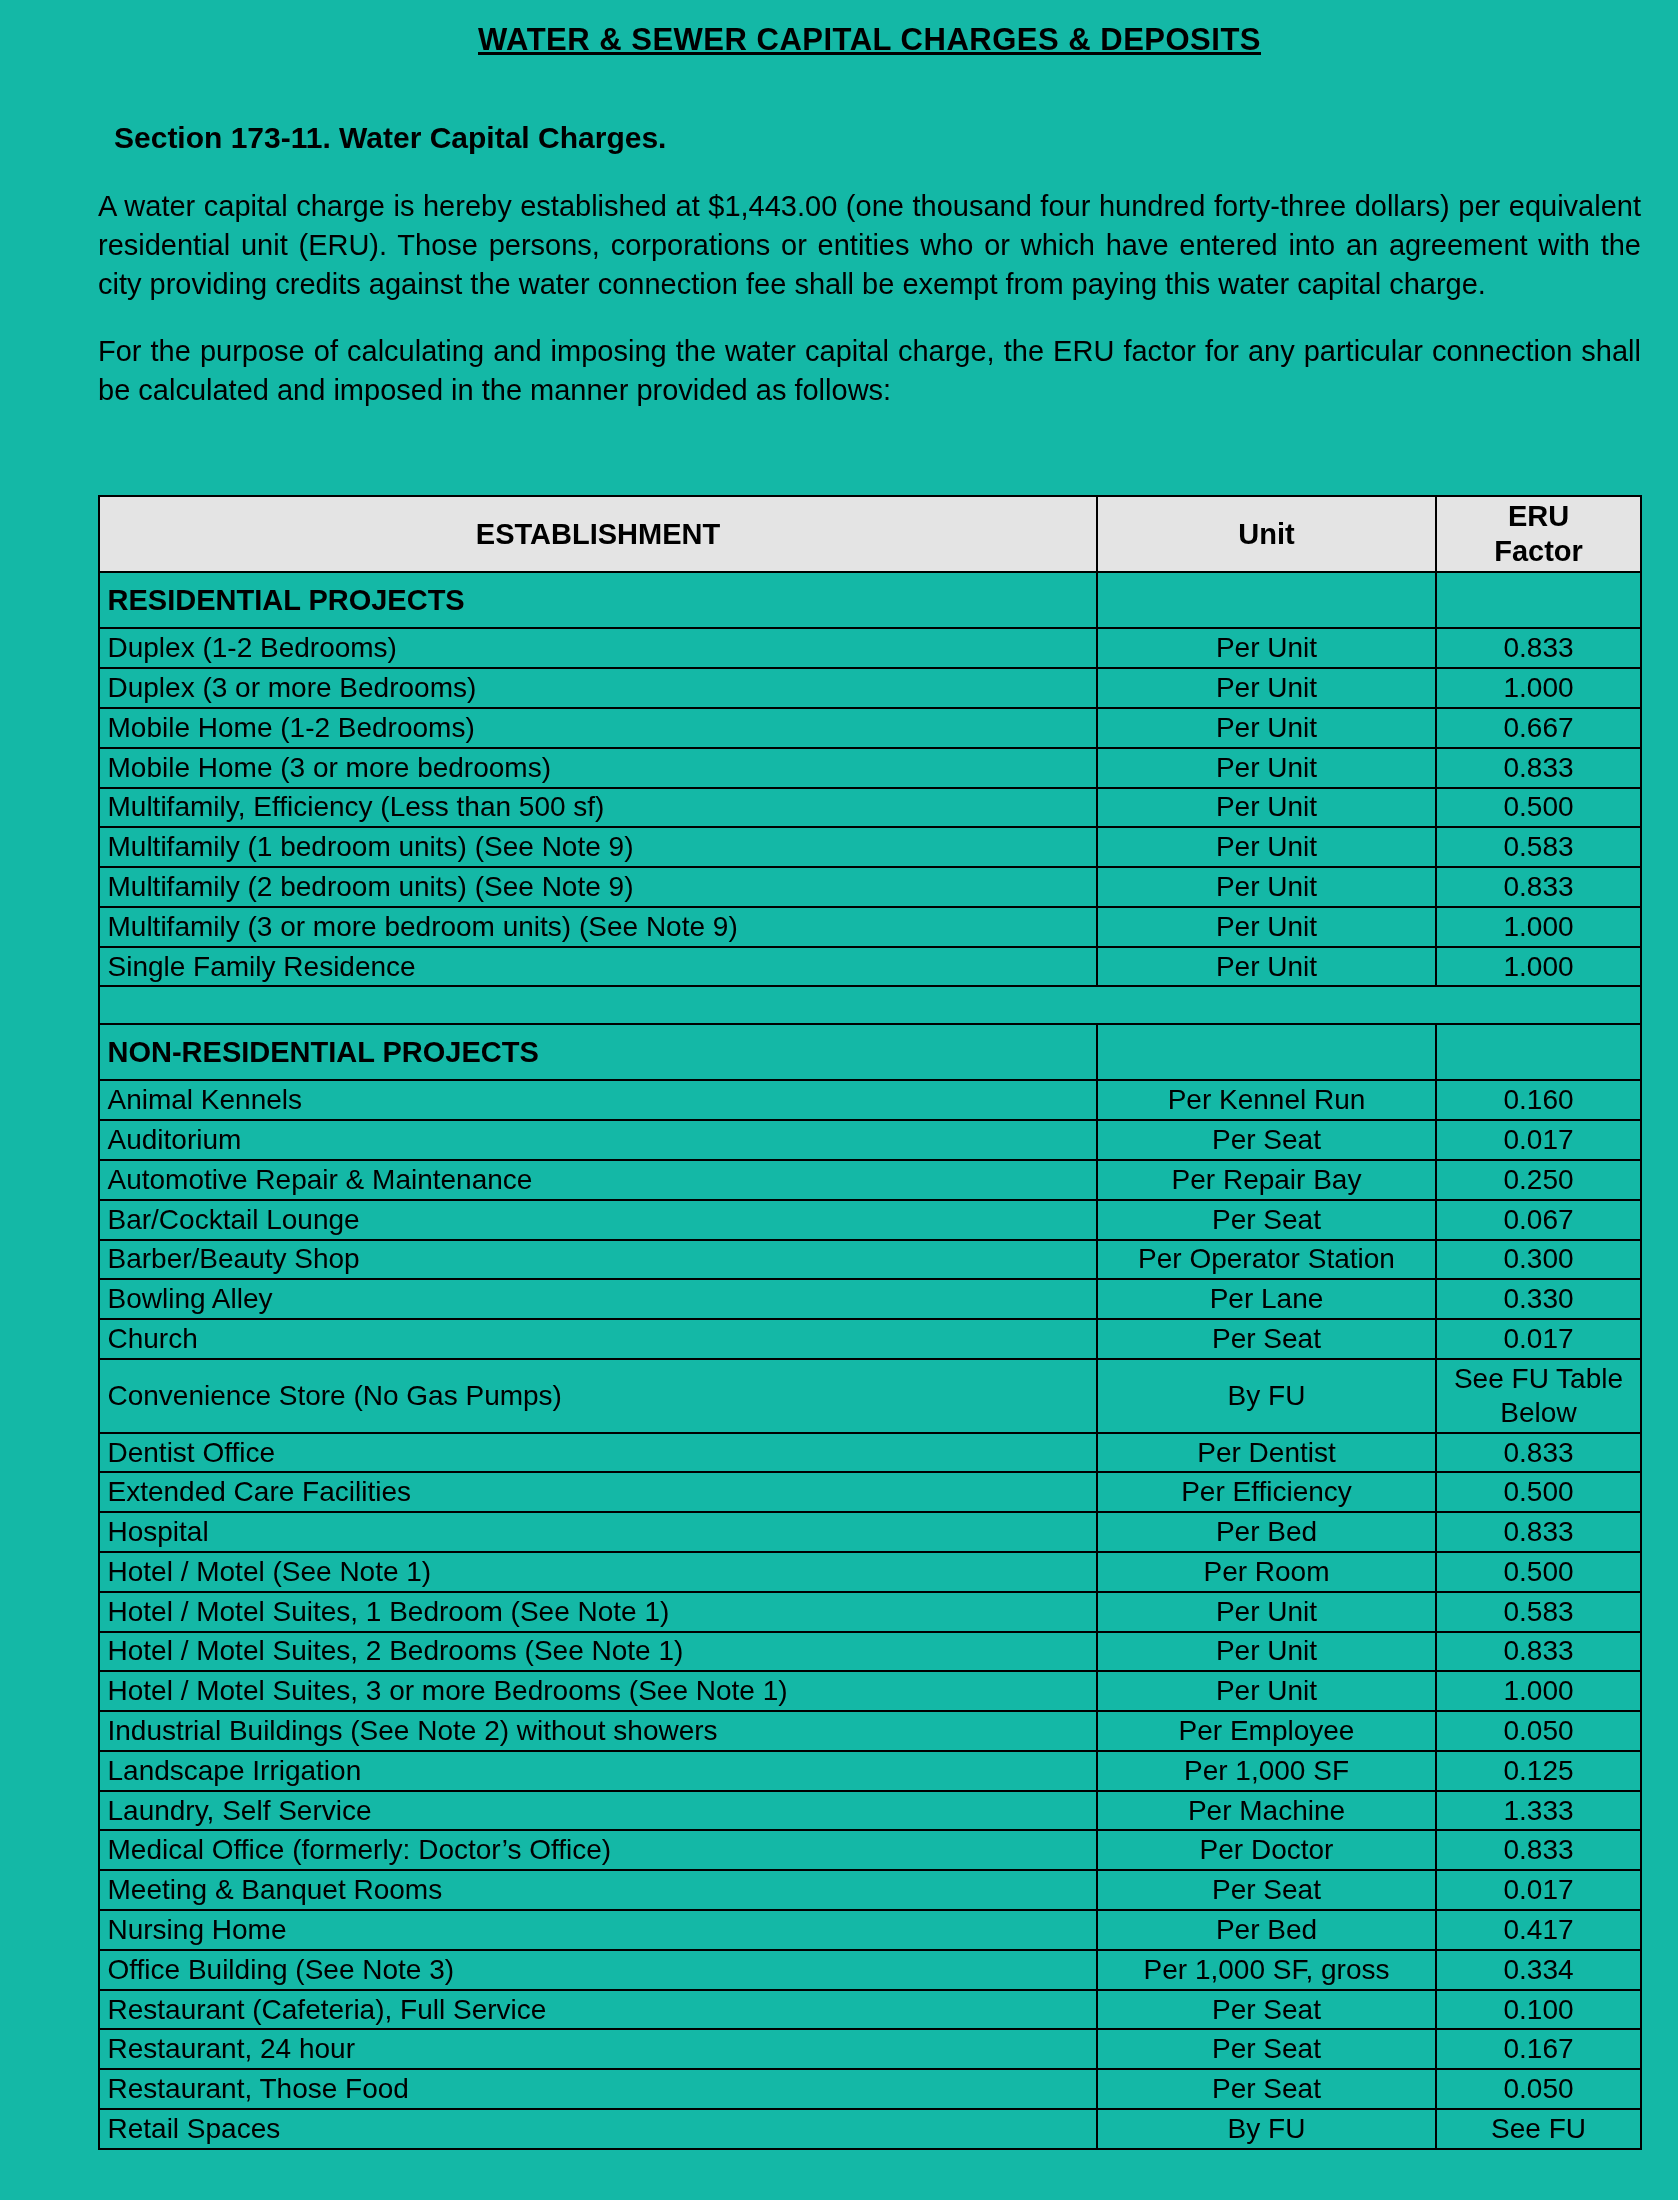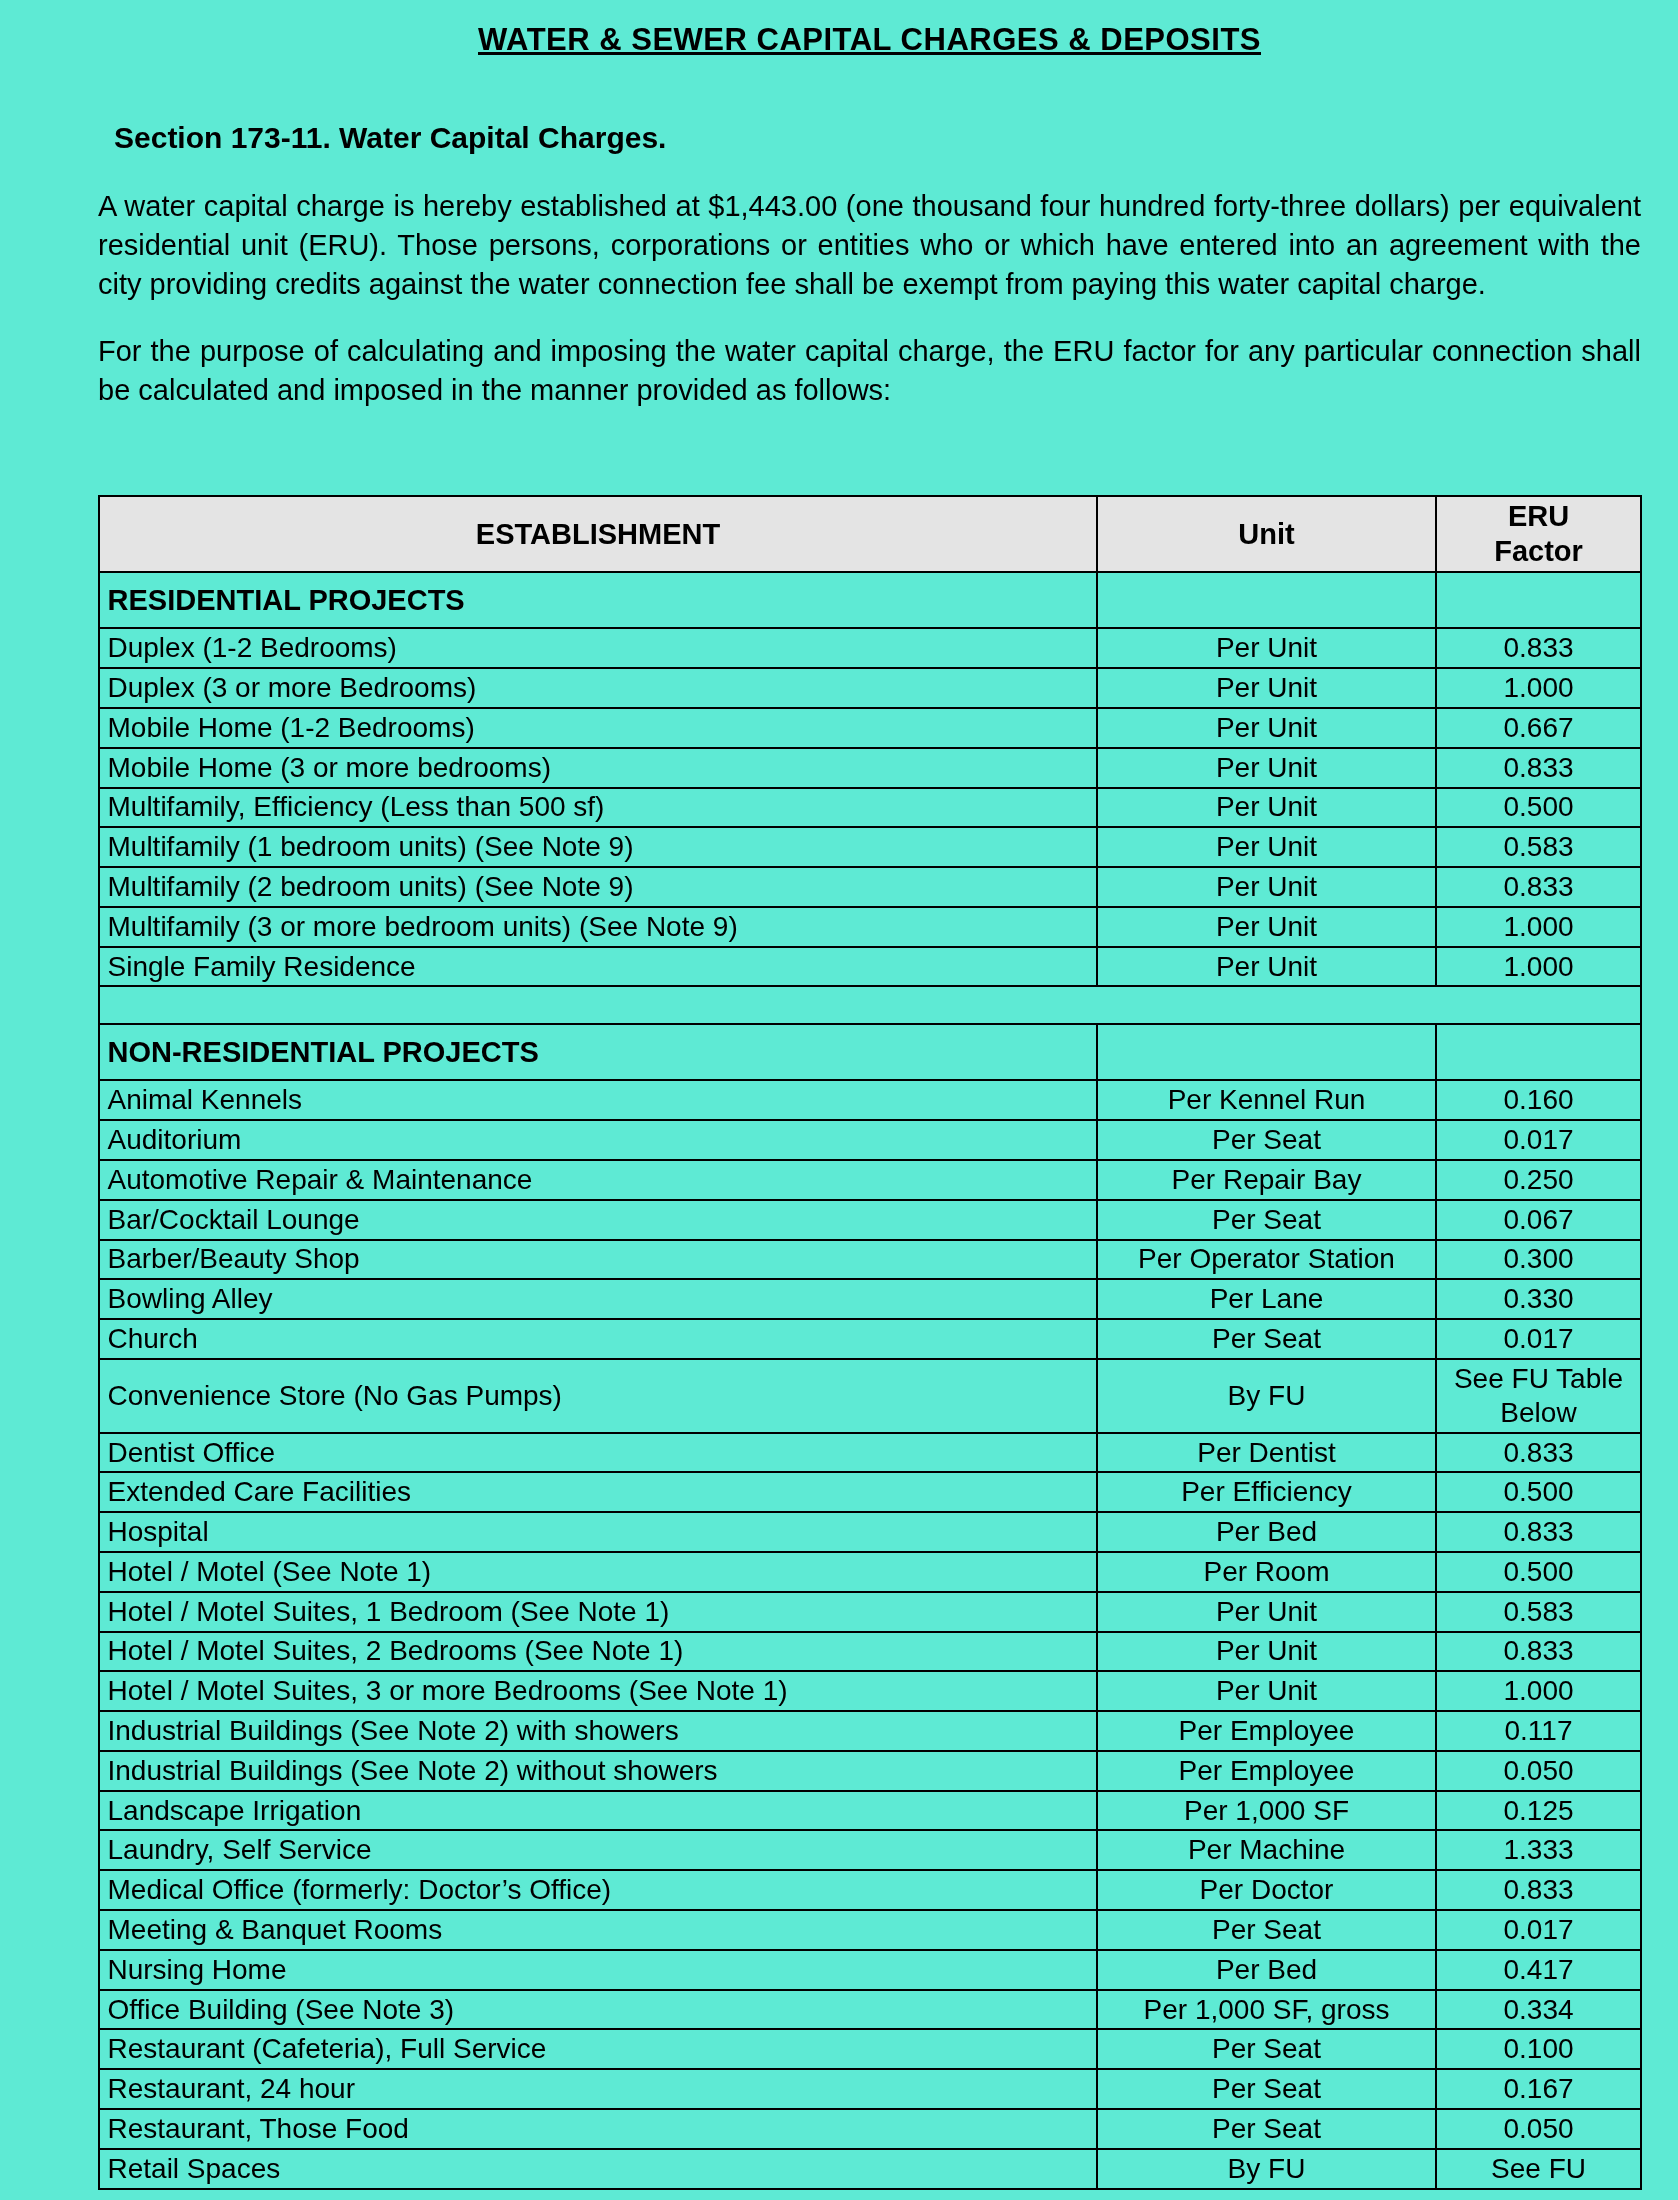--- a/index.html
+++ b/index.html
@@ -5,21 +5,21 @@
   html, body {
     margin: 0;
     padding: 0;
     background: #ffffff;
   }
   .page {
     position: relative;
     width: 1678px;
     height: 2201px;
     box-sizing: border-box;
-    background: #5eead4;
+    background: #14b8a6;
     color: #000000;
     font-family: "Liberation Sans", "DejaVu Sans", sans-serif;
     padding: 22.4px 37px 0 98px;
     overflow: hidden;
   }
   .doc-title {
     margin: 0;
     font-size: 31px;
     font-weight: bold;
     text-align: center;
@@ -236,25 +236,20 @@
           <td class="est">Hotel / Motel Suites, 2 Bedrooms (See Note 1)</td>
           <td class="unit">Per Unit</td>
           <td class="eru">0.833</td>
         </tr>
         <tr class="data-row">
           <td class="est">Hotel / Motel Suites, 3 or more Bedrooms (See Note 1)</td>
           <td class="unit">Per Unit</td>
           <td class="eru">1.000</td>
         </tr>
         <tr class="data-row">
-          <td class="est">Industrial Buildings (See Note 2) with showers</td>
-          <td class="unit">Per Employee</td>
-          <td class="eru">0.117</td>
-        </tr>
-        <tr class="data-row">
           <td class="est">Industrial Buildings (See Note 2) without showers</td>
           <td class="unit">Per Employee</td>
           <td class="eru">0.050</td>
         </tr>
         <tr class="data-row">
           <td class="est">Landscape Irrigation</td>
           <td class="unit">Per 1,000 SF</td>
           <td class="eru">0.125</td>
         </tr>
         <tr class="data-row">

